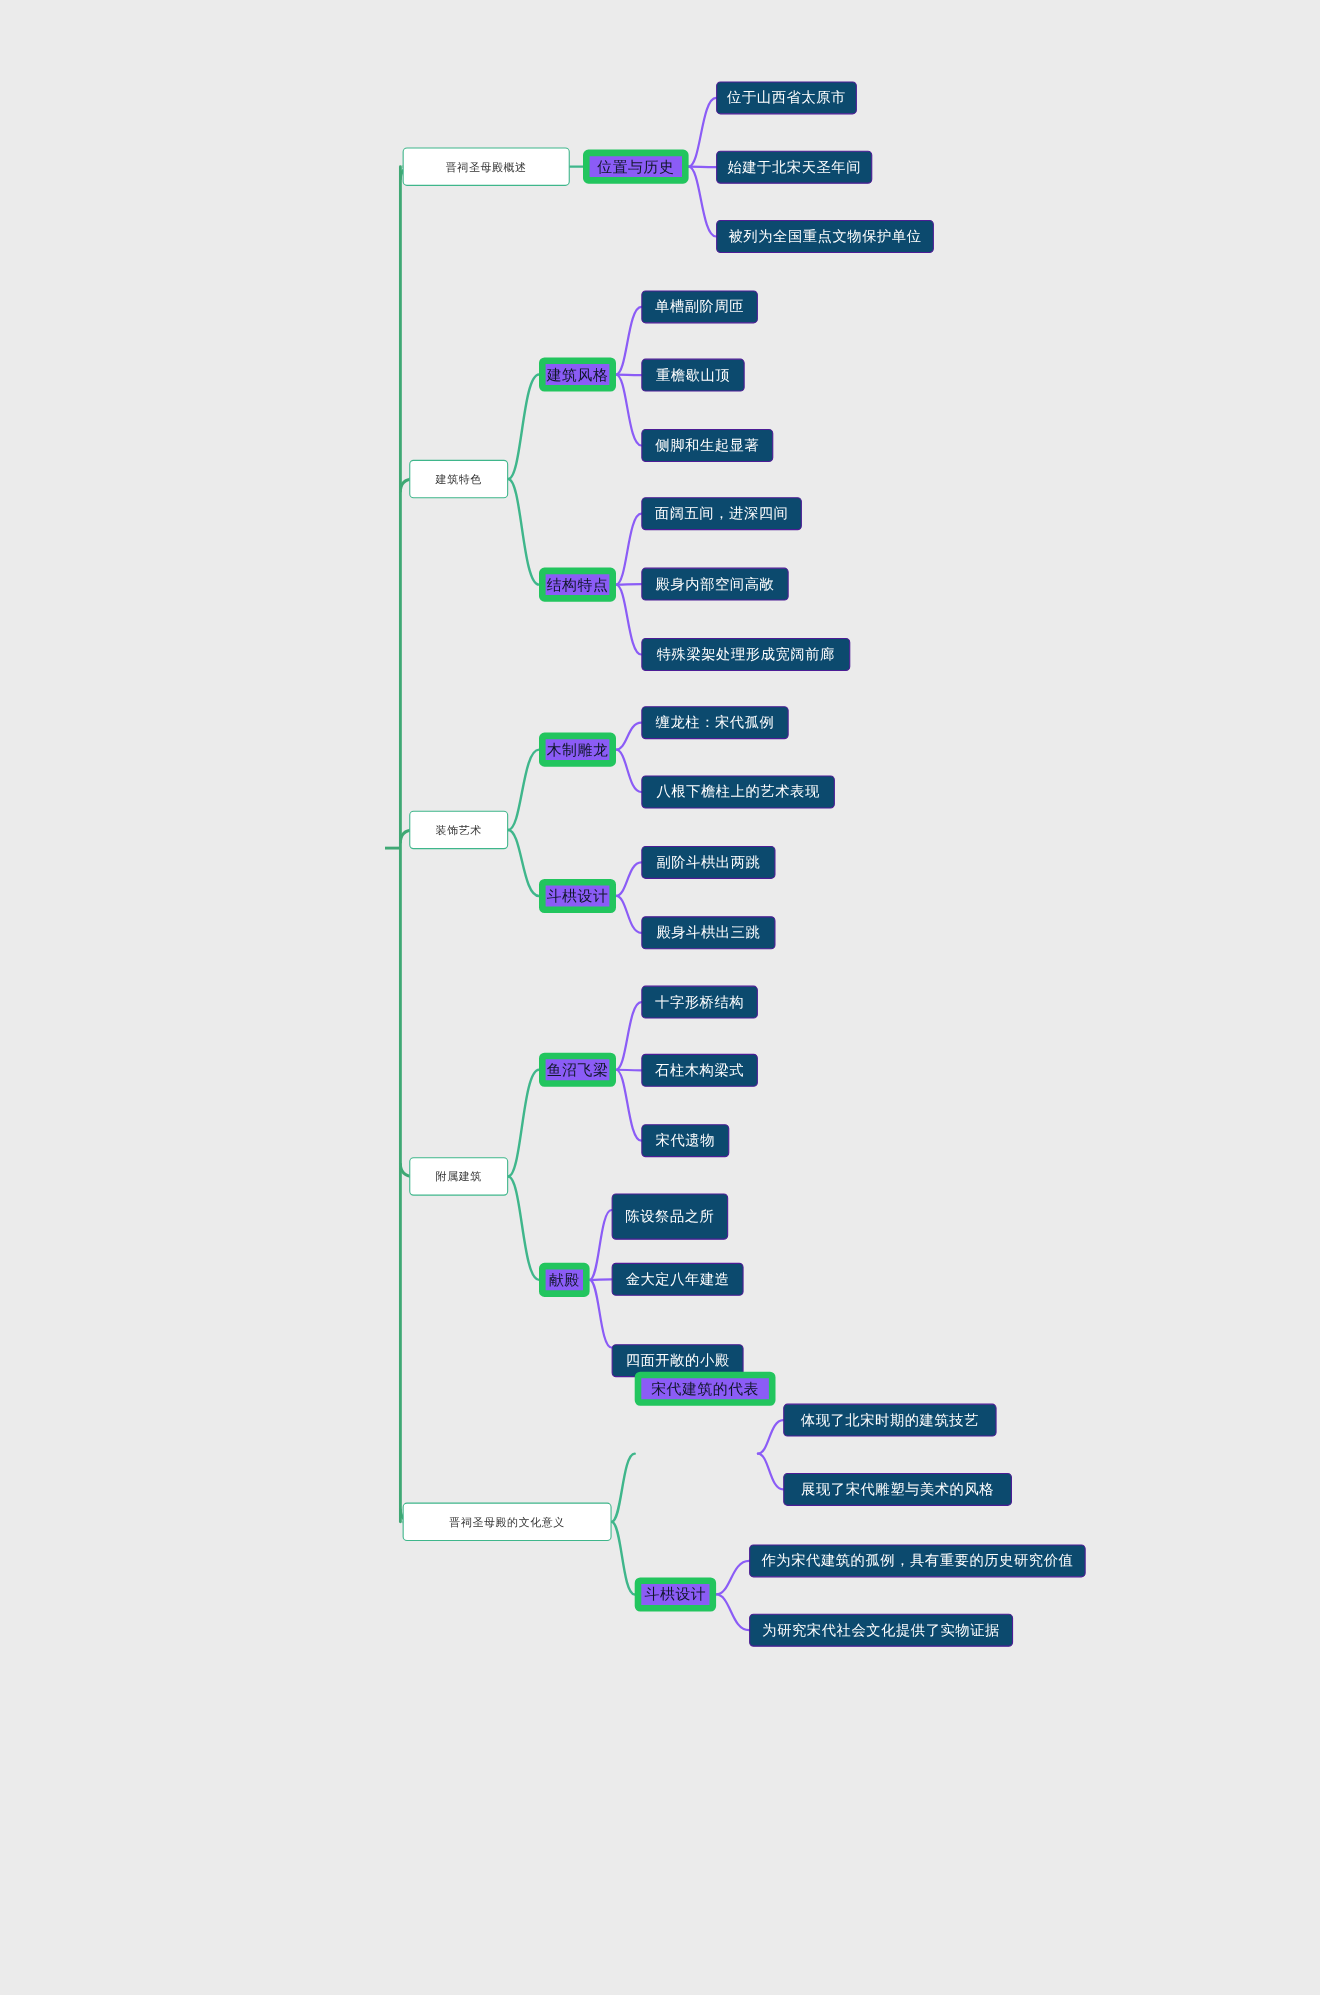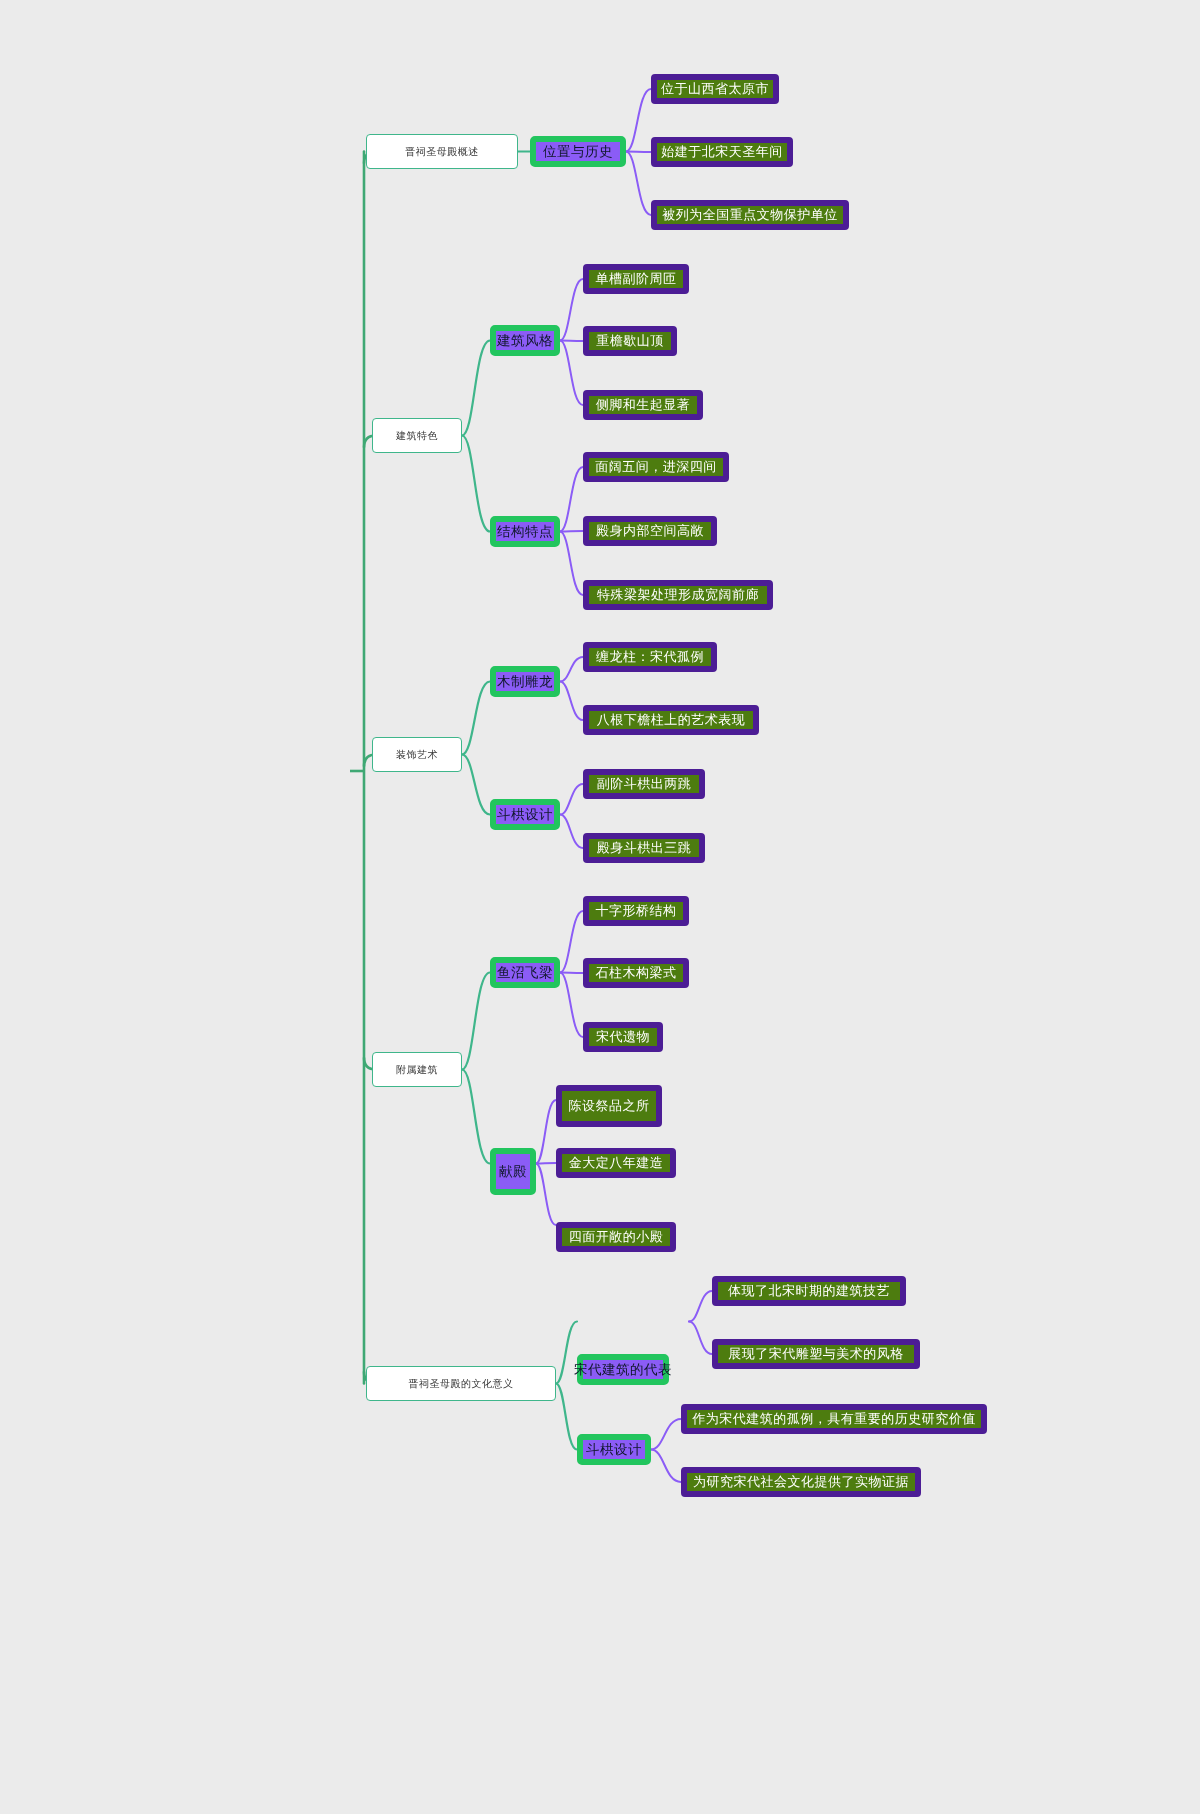--- a/index.html
+++ b/index.html
@@ -38,22 +38,22 @@
   }
   .node.lvl2{
     background:#8b5cf6;
     border:6px solid #22c55e;
     color:#0f172a;
     font-size:13.5px;
     padding:0 12px;
     border-radius:5px;
   }
   .node.lvl3{
-    background:#4d7c0f;
-    border:6px solid #4c1d95;
+    background:#0c4a6e;
+    border:1px solid #4c1d95;
     color:#ffffff;
     font-size:13px;
     padding:0 12px;
     border-radius:4px;
   }
 </style>
 </head>
 <body>
 
 <div id="canvas">
@@ -117,24 +117,24 @@
     <div class="node lvl3" style="left: 583px; top: 642px; width: 134px; height: 30px;">缠龙柱：宋代孤例</div>
     <div class="node lvl3" style="left: 583px; top: 705px; width: 176px; height: 30px;">八根下檐柱上的艺术表现</div>
     <div class="node lvl2" style="left: 490px; top: 799px; width: 70px; height: 31px;">斗栱设计</div>
     <div class="node lvl3" style="left: 583px; top: 769px; width: 122px; height: 30px;">副阶斗栱出两跳</div>
     <div class="node lvl3" style="left: 583px; top: 833px; width: 122px; height: 30px;">殿身斗栱出三跳</div>
     <div class="node lvl1" style="left: 372px; top: 1052px; width: 90px; height: 35px;">附属建筑</div>
     <div class="node lvl2" style="left: 490px; top: 957px; width: 70px; height: 31px;">鱼沼飞梁</div>
     <div class="node lvl3" style="left: 583px; top: 896px; width: 106px; height: 30px;">十字形桥结构</div>
     <div class="node lvl3" style="left: 583px; top: 958px; width: 106px; height: 30px;">石柱木构梁式</div>
     <div class="node lvl3" style="left: 583px; top: 1022px; width: 80px; height: 30px;">宋代遗物</div>
-    <div class="node lvl2" style="left: 490px; top: 1148px; width: 46px; height: 47px;">献殿</div>
+    <div class="node lvl2" style="left: 490px; top: 1148px; width: 46px; height: 31px;">献殿</div>
     <div class="node lvl3" style="left: 556px; top: 1085px; width: 106px; height: 42px;">陈设祭品之所</div>
     <div class="node lvl3" style="left: 556px; top: 1148px; width: 120px; height: 30px;">金大定八年建造</div>
     <div class="node lvl3" style="left: 556px; top: 1210px; width: 120px; height: 30px; margin-top: 12px;">四面开敞的小殿</div>
     <div class="node lvl1" style="left: 366px; top: 1366px; width: 190px; height: 35px;">晋祠圣母殿的文化意义</div>
-    <div class="node lvl2" style="left: 577px; top: 1354px; width: 92px; height: 31px;">宋代建筑的代表</div>
+    <div class="node lvl2" style="left: 577px; top: 1247px; width: 128px; height: 31px;">宋代建筑的代表</div>
     <div class="node lvl3" style="left: 712px; top: 1276px; width: 194px; height: 30px;">体现了北宋时期的建筑技艺</div>
     <div class="node lvl3" style="left: 712px; top: 1339px; width: 208px; height: 30px;">展现了宋代雕塑与美术的风格</div>
     <div class="node lvl2" style="left: 577px; top: 1434px; width: 74px; height: 31px;">斗栱设计</div>
     <div class="node lvl3" style="left: 681px; top: 1404px; width: 306px; height: 30px;">作为宋代建筑的孤例，具有重要的历史研究价值</div>
     <div class="node lvl3" style="left: 681px; top: 1467px; width: 240px; height: 30px;">为研究宋代社会文化提供了实物证据</div>
   </div>
 
 </body></html>

